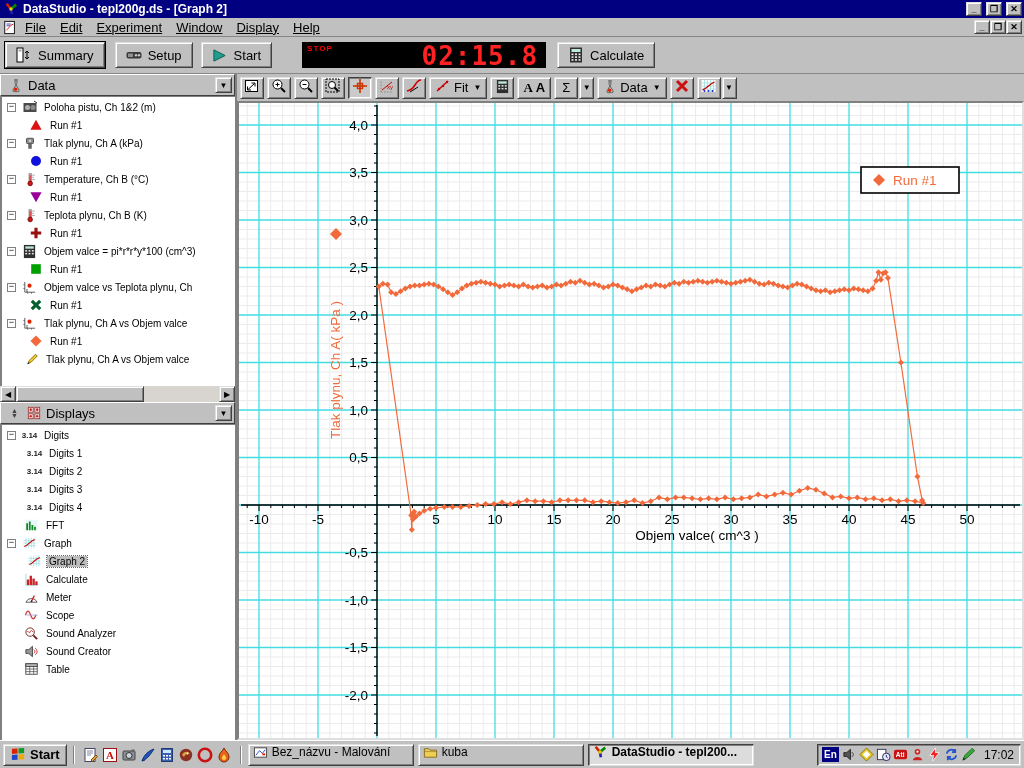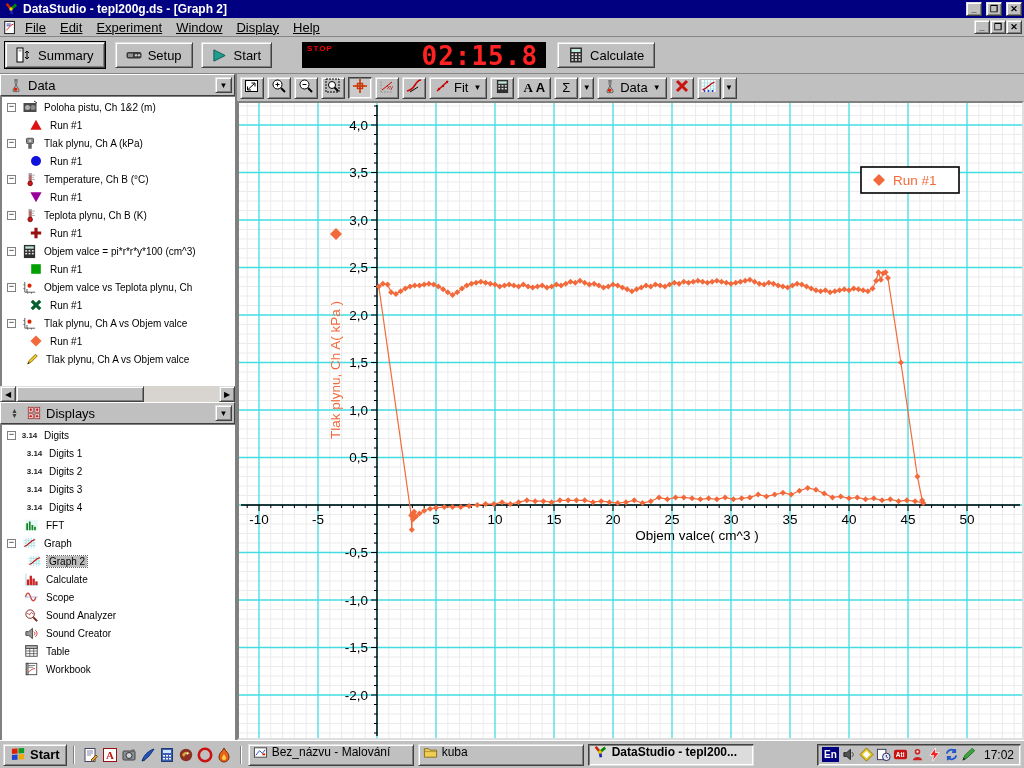--- a/index.html
+++ b/index.html
@@ -464,20 +464,31 @@
                   <rect x="9" y="7" width="2.5" height="7"></rect>
                   <rect x="12" y="10" width="2.5" height="4"></rect>
                 </g>
               </svg>
             </span>
             <span class="tlabel">Calculate</span>
           </div>
           <div class="trow">
             <span class="noexp"></span>
             <span class="ticon">
+              <svg width="15" height="15" viewBox="0 0 16 16">
+                <path d="M2 13 A6.5 6.5 0 0 1 14 13 Z" fill="#fff" stroke="#555"></path>
+                <path d="M8 12 L11 6" stroke="#cc2222" stroke-width="1.4"></path>
+                <circle cx="8" cy="12" r="1" fill="#333"></circle>
+              </svg>
+            </span>
+            <span class="tlabel">Meter</span>
+          </div>
+          <div class="trow">
+            <span class="noexp"></span>
+            <span class="ticon">
               <svg width="15" height="14" viewBox="0 0 16 16">
                 <path d="M1 8 C3 2 5 2 7 8 S11 14 13 8" stroke="#cc4444" fill="none" stroke-width="1.4"></path>
                 <path d="M1 8 h14" stroke="#8888cc" stroke-width="0.7"></path>
               </svg>
             </span>
             <span class="tlabel">Scope</span>
           </div>
           <div class="trow">
             <span class="noexp"></span>
             <span class="ticon">
@@ -502,32 +513,20 @@
           <div class="trow">
             <span class="noexp"></span>
             <span class="ticon">
               <svg width="15" height="14" viewBox="0 0 16 16">
                 <rect x="1.5" y="2" width="13" height="12" fill="#fff" stroke="#444"></rect>
                 <path d="M1.5 5 h13 M1.5 8 h13 M1.5 11 h13 M6 2 v12 M10.5 2 v12" stroke="#444" stroke-width="0.8"></path>
                 <rect x="1.5" y="2" width="13" height="3" fill="#bcbcbc" stroke="#444"></rect>
               </svg>
             </span>
             <span class="tlabel">Table</span>
-          </div>
-          <div class="trow">
-            <span class="noexp"></span>
-            <span class="ticon">
-              <svg width="15" height="14" viewBox="0 0 16 16">
-                <rect x="2" y="1.5" width="12" height="13" fill="#fff" stroke="#444"></rect>
-                <path d="M4 4 h8 M4 6 h6" stroke="#555" stroke-width="0.8"></path>
-                <path d="M4 12 C6 11 7 8 12 7.5" stroke="#cc2222" fill="none"></path>
-                <rect x="2" y="1.5" width="2" height="13" fill="#cfcfcf" stroke="#444"></rect>
-              </svg>
-            </span>
-            <span class="tlabel">Workbook</span>
           </div>
         </div>
     </div>
 
     <div class="rightcol">
       <div class="graphtoolbar" id="graph-toolbar">
           <button class="gbtn raised">
             <span><svg width="16" height="16" viewBox="0 0 16 16">
                 <rect x="1.5" y="2.5" width="12" height="11" fill="#fff" stroke="#000"></rect>
                 <path d="M4 11.5 L10.5 5.5" stroke="#000"></path>

